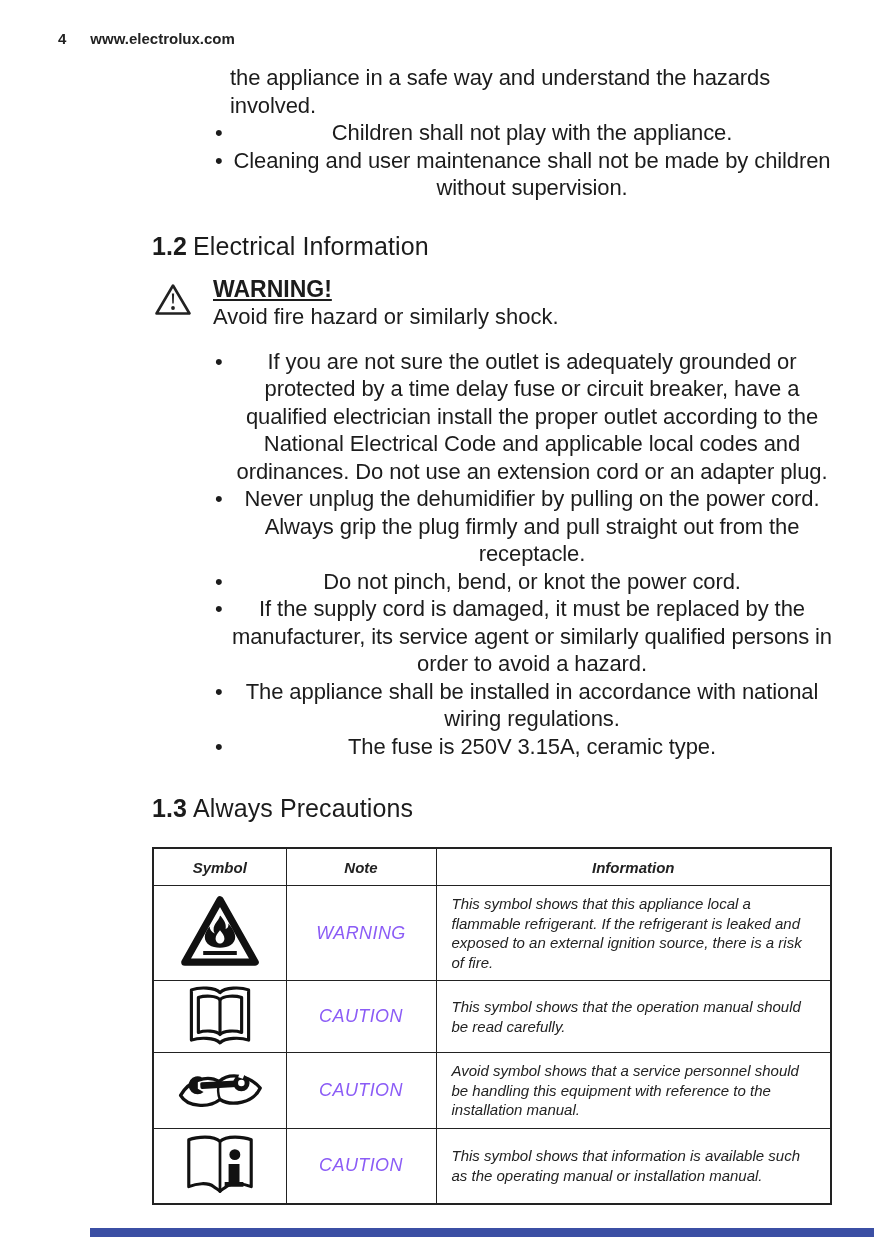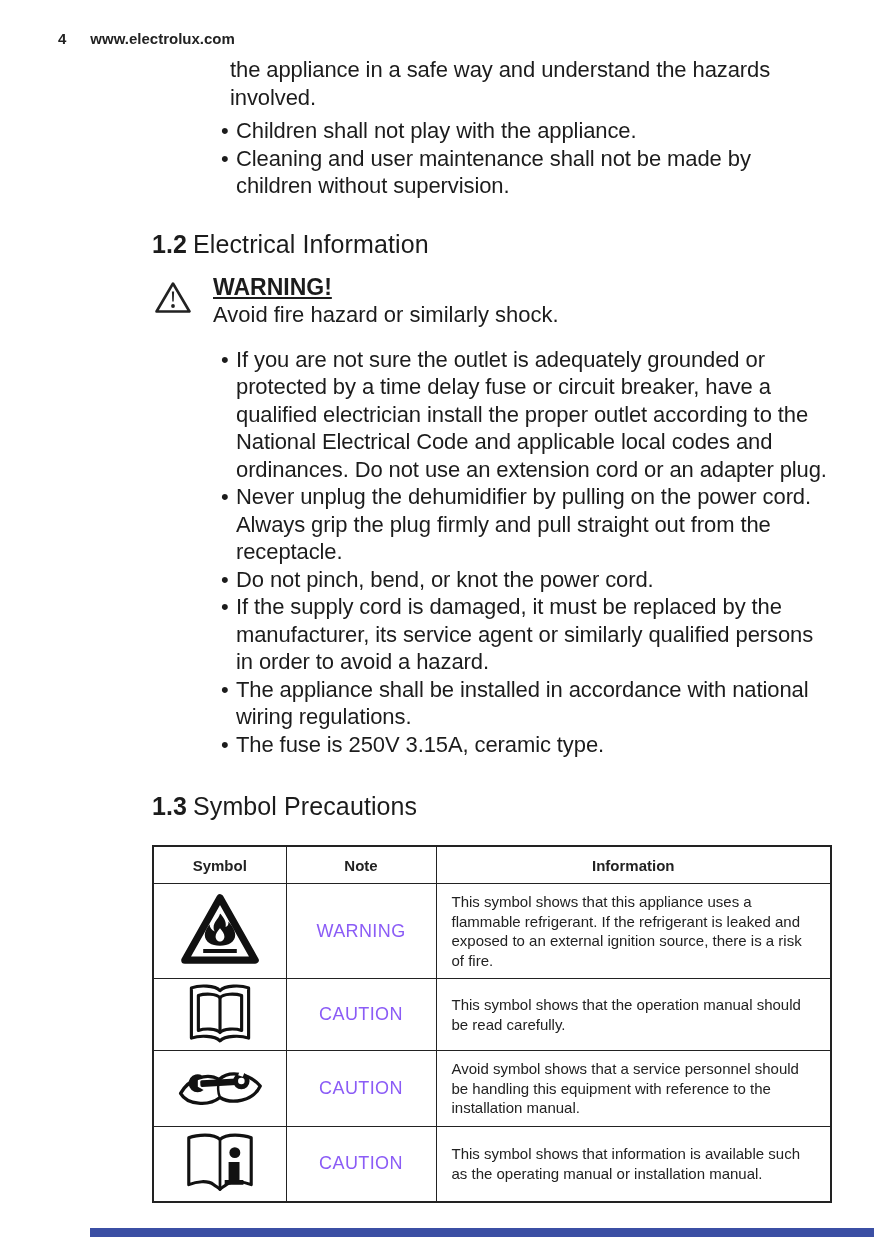--- a/index.html
+++ b/index.html
@@ -4,38 +4,38 @@
 <style>
   html,body{margin:0;padding:0;background:#ffffff;}
   .page{
     position:relative;width:874px;height:1240px;background:#ffffff;overflow:hidden;
     font-family:"Liberation Sans","DejaVu Sans",sans-serif;color:#1c1c1c;
   }
   
   .hdr{position:absolute;top:30px;left:58px;display:flex;gap:24px;
        font-size:15px;font-weight:bold;color:#222;}
   
-  .content{position:absolute;left:152px;top:56px;width:682px;}
+  .content{position:absolute;left:152px;top:64px;width:682px;}
   .body-text{font-size:22px;line-height:27.5px;letter-spacing:-0.1px;}
   .cont-line{padding-left:78px;}
-  ul.blist{list-style:none;margin:6px;padding:0 0 0 63px;}
+  ul.blist{list-style:none;margin:0;padding:0 0 0 63px;text-align:center;}
   ul.blist li{position:relative;padding-left:15px;}
   ul.blist li::before{content:"\2022";position:absolute;left:0;top:0;}
   .sec-h{margin:30px 0 14px 0;font-size:25px;font-weight:normal;letter-spacing:0.1px;}
   .sec-h .num{font-weight:bold;margin-right:6px;}
   
   .warn{display:flex;align-items:flex-start;margin:6px 0 18px 2px;}
   .warn .w-icon{flex:0 0 38px;margin-top:7px;}
   .warn .w-text{margin-left:21px;}
   .warn .w-title{font-size:23px;font-weight:bold;line-height:28px;text-decoration:underline;}
   .warn .w-sub{font-size:22px;line-height:27px;}
   .mt16{margin-top:14px;}
   
   table.ptable{border-collapse:collapse;margin-top:24px;width:678px;
-               border:2.5px solid #222;table-layout:fixed;}
+               border:2.5px solid #222;table-layout:fixed;font-style:italic;}
   table.ptable td,table.ptable th{border:1.5px solid #222;vertical-align:middle;}
   .col-sym{width:133px;} .col-note{width:150px;} .col-exp{width:395px;}
   th.thc{font-size:15px;font-weight:bold;height:34px;text-align:center;color:#222;}
   td.sym{text-align:center;}
   td.note{font-size:18px;text-align:center;letter-spacing:0.4px;color:#8b5cf6;}
   td.exp{font-size:15px;line-height:19.5px;padding:8px 14px 8px 15px;color:#222;}
   .h88{height:85px;} .h75{height:72px;} .h73{height:70px;} .h79{height:76px;}
   
   .footer-bar{position:absolute;left:90px;top:1228px;width:784px;height:9px;}
 </style>
@@ -78,21 +78,21 @@
     <ul class="blist body-text mt16">
       <li>If you are not sure the outlet is adequately grounded or protected by a time delay fuse or circuit breaker, have a qualified electrician install the proper outlet according to the National Electrical Code and applicable local codes and ordinances. Do not use an extension cord or an adapter plug.</li>
       <li>Never unplug the dehumidifier by pulling on the power cord. Always grip the plug firmly and pull straight out from the receptacle.</li>
       <li>Do not pinch, bend, or knot the power cord.</li>
       <li>If the supply cord is damaged, it must be replaced by the manufacturer, its service agent or similarly qualified persons in order to avoid a hazard.</li>
       <li>The appliance shall be installed in accordance with national wiring regulations.</li>
       <li>The fuse is 250V 3.15A, ceramic type.</li>
     </ul>
 
     <h2 class="sec-h" style="margin-top:34px;">
-      <span class="num">1.3</span><span>Symbol Precautions</span>
+      <span class="num">1.3</span><span>Always Precautions</span>
     </h2>
 
     <table class="ptable">
       <colgroup>
           <col class="col-sym">
           <col class="col-note">
           <col class="col-exp">
         </colgroup>
       <tbody>
           <tr>
@@ -106,21 +106,21 @@
           <span>
             <svg width="80" height="72" viewBox="0 0 100 90">
               <path d="M50 6 L94 84 H6 Z" fill="#fff" stroke="#111" stroke-width="9" stroke-linejoin="round"></path>
               <path d="M50 26 c-2 7 -8 10 -8 17 c0 2 0.5 3.5 1.5 5 c-4 -1.5 -6.5 -5 -6.5 -9 c-4 5 -6 9.5 -6 13.5 c0 8.5 8.5 13.5 19 13.5 c10.5 0 19 -5 19 -13.5 c0 -7 -4.5 -12 -8.5 -17 c0.5 4 -1 6 -3.5 7 c1.5 -7 -3 -12 -6.5 -16.5 z" fill="#111"></path>
               <path d="M50 44 c-3.2 4 -5.5 6.5 -5.5 10.5 c0 4 2.8 6.2 5.5 6.2 c2.7 0 5.5 -2.2 5.5 -6.2 c0 -4 -2.3 -6.5 -5.5 -10.5 z" fill="#fff"></path>
               <rect x="29" y="70" width="42" height="5" fill="#111"></rect>
             </svg>
           </span>
         </td>
         <td class="note">WARNING</td>
-        <td class="exp">This symbol shows that this appliance uses a flammable refrigerant. If the refrigerant is leaked and exposed to an external ignition source, there is a risk of fire.</td>
+        <td class="exp">This symbol shows that this appliance local a flammable refrigerant. If the refrigerant is leaked and exposed to an external ignition source, there is a risk of fire.</td>
       </tr>
 
       <tr class="h75">
         <td class="sym">
           <span>
             <svg width="70" height="60" viewBox="0 0 100 86">
               <g fill="none" stroke="#111" stroke-width="4.5" stroke-linejoin="round">
                 <path d="M50 11 C43 3 20 3 9 7 V79 C20 75 43 75 50 83 C57 75 80 75 91 79 V7 C80 3 57 3 50 11 Z"></path>
                 <path d="M50 21 C45 15 28 15 19 18 V68 C28 65 45 65 50 71 C55 65 72 65 81 68 V18 C72 15 55 15 50 21 Z"></path>
                 <path d="M50 21 V71"></path>

